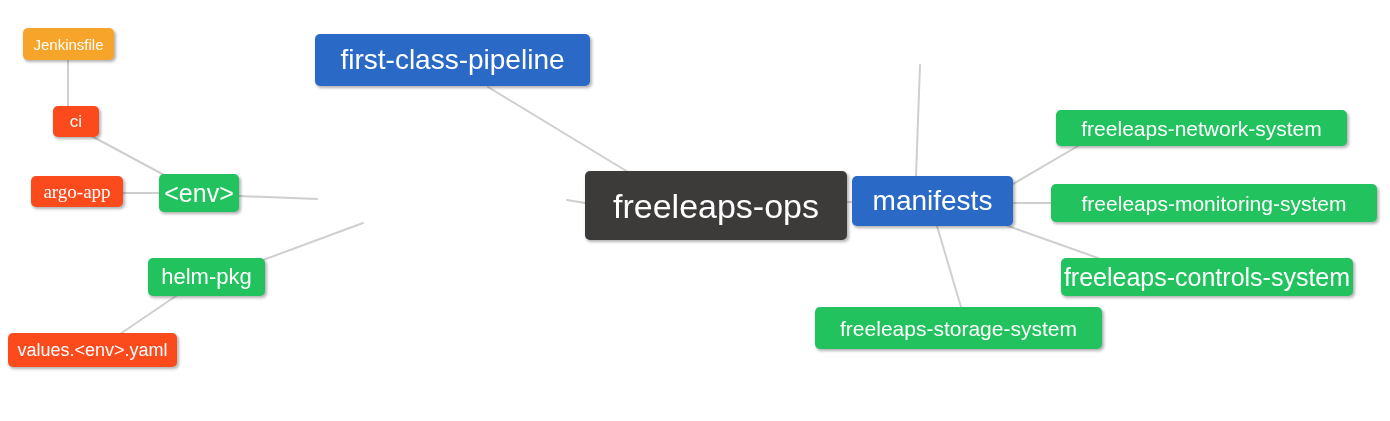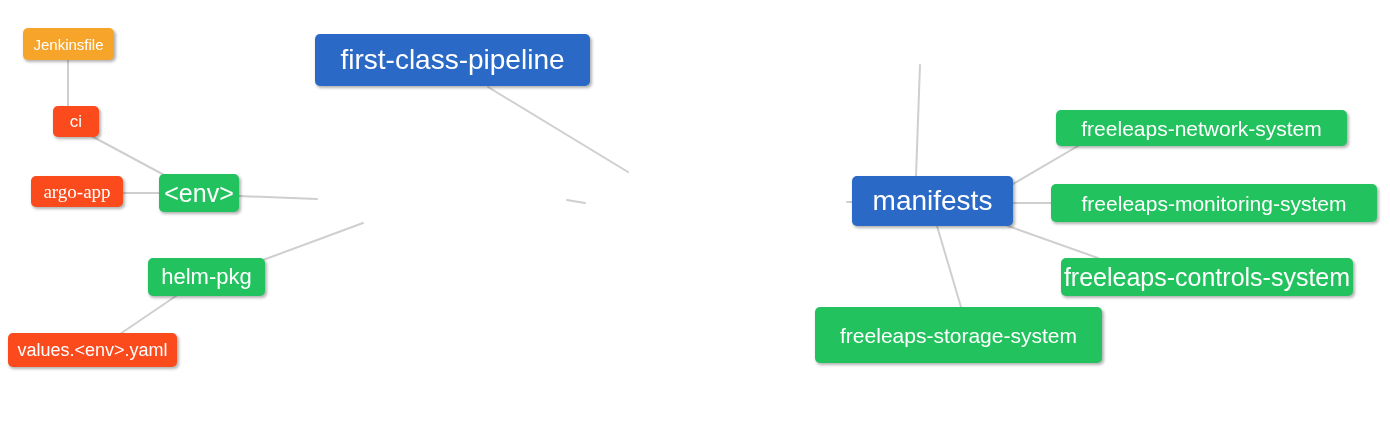--- a/index.html
+++ b/index.html
@@ -57,18 +57,19 @@
       <line x1="937" y1="226" x2="961" y2="307" stroke="#cfcfcf" stroke-width="2" stroke-linecap="round"></line>
     </svg>
 
 <div class="node" style="left: 23px; top: 28px; width: 91px; height: 32px; font-size: 15px; background: rgb(247, 164, 42); color: rgb(255, 255, 255);">Jenkinsfile</div>
     <div class="node" style="left: 53px; top: 106px; width: 46px; height: 31px; font-size: 17px; background: rgb(251, 74, 28); color: rgb(255, 255, 255); text-align: right;">ci</div>
     <div class="node" style="left: 31px; top: 176px; width: 92px; height: 31px; font-size: 19px; background: rgb(251, 74, 28); color: rgb(255, 255, 255); font-family: Liberation Serif, serif;">argo-app</div>
     <div class="node" style="left: 159px; top: 174px; width: 80px; height: 38px; font-size: 25px; background: rgb(34, 195, 94); color: rgb(255, 255, 255);">&lt;env&gt;</div>
     <div class="node" style="left: 148px; top: 258px; width: 117px; height: 38px; font-size: 22px; background: rgb(34, 195, 94); color: rgb(255, 255, 255);">helm-pkg</div>
     <div class="node" style="left: 8px; top: 333px; width: 169px; height: 34px; font-size: 18px; background: rgb(251, 74, 28); color: rgb(255, 255, 255);">values.&lt;env&gt;.yaml</div>
     <div class="node" style="left: 315px; top: 34px; width: 275px; height: 52px; font-size: 28px; background: rgb(42, 106, 198); color: rgb(255, 255, 255);">first-class-pipeline</div>
+    <div class="node" style="left: 585px; top: 171px; width: 262px; height: 69px; font-size: 34px; background: rgb(61, 58, 58); color: rgb(255, 255, 255);">freeleaps-ops</div>
     <div class="node" style="left: 852px; top: 176px; width: 161px; height: 50px; font-size: 28px; background: rgb(42, 106, 198); color: rgb(255, 255, 255);">manifests</div>
     <div class="node" style="left: 1056px; top: 110px; width: 291px; height: 36px; font-size: 21px; background: rgb(34, 195, 94); color: rgb(255, 255, 255);">freeleaps-network-system</div>
     <div class="node" style="left: 1051px; top: 184px; width: 326px; height: 38px; font-size: 21px; background: rgb(34, 195, 94); color: rgb(255, 255, 255);">freeleaps-monitoring-system</div>
     <div class="node" style="left: 1061px; top: 258px; width: 292px; height: 38px; font-size: 25px; background: rgb(34, 195, 94); color: rgb(255, 255, 255);">freeleaps-controls-system</div>
-    <div class="node" style="left: 815px; top: 307px; width: 287px; height: 56px; font-size: 21px; background: rgb(34, 195, 94); color: rgb(255, 255, 255);">freeleaps-storage-system</div>
+    <div class="node" style="left: 815px; top: 307px; width: 287px; height: 42px; font-size: 21px; background: rgb(34, 195, 94); color: rgb(255, 255, 255);">freeleaps-storage-system</div>
   </div>
 
 </body></html>

